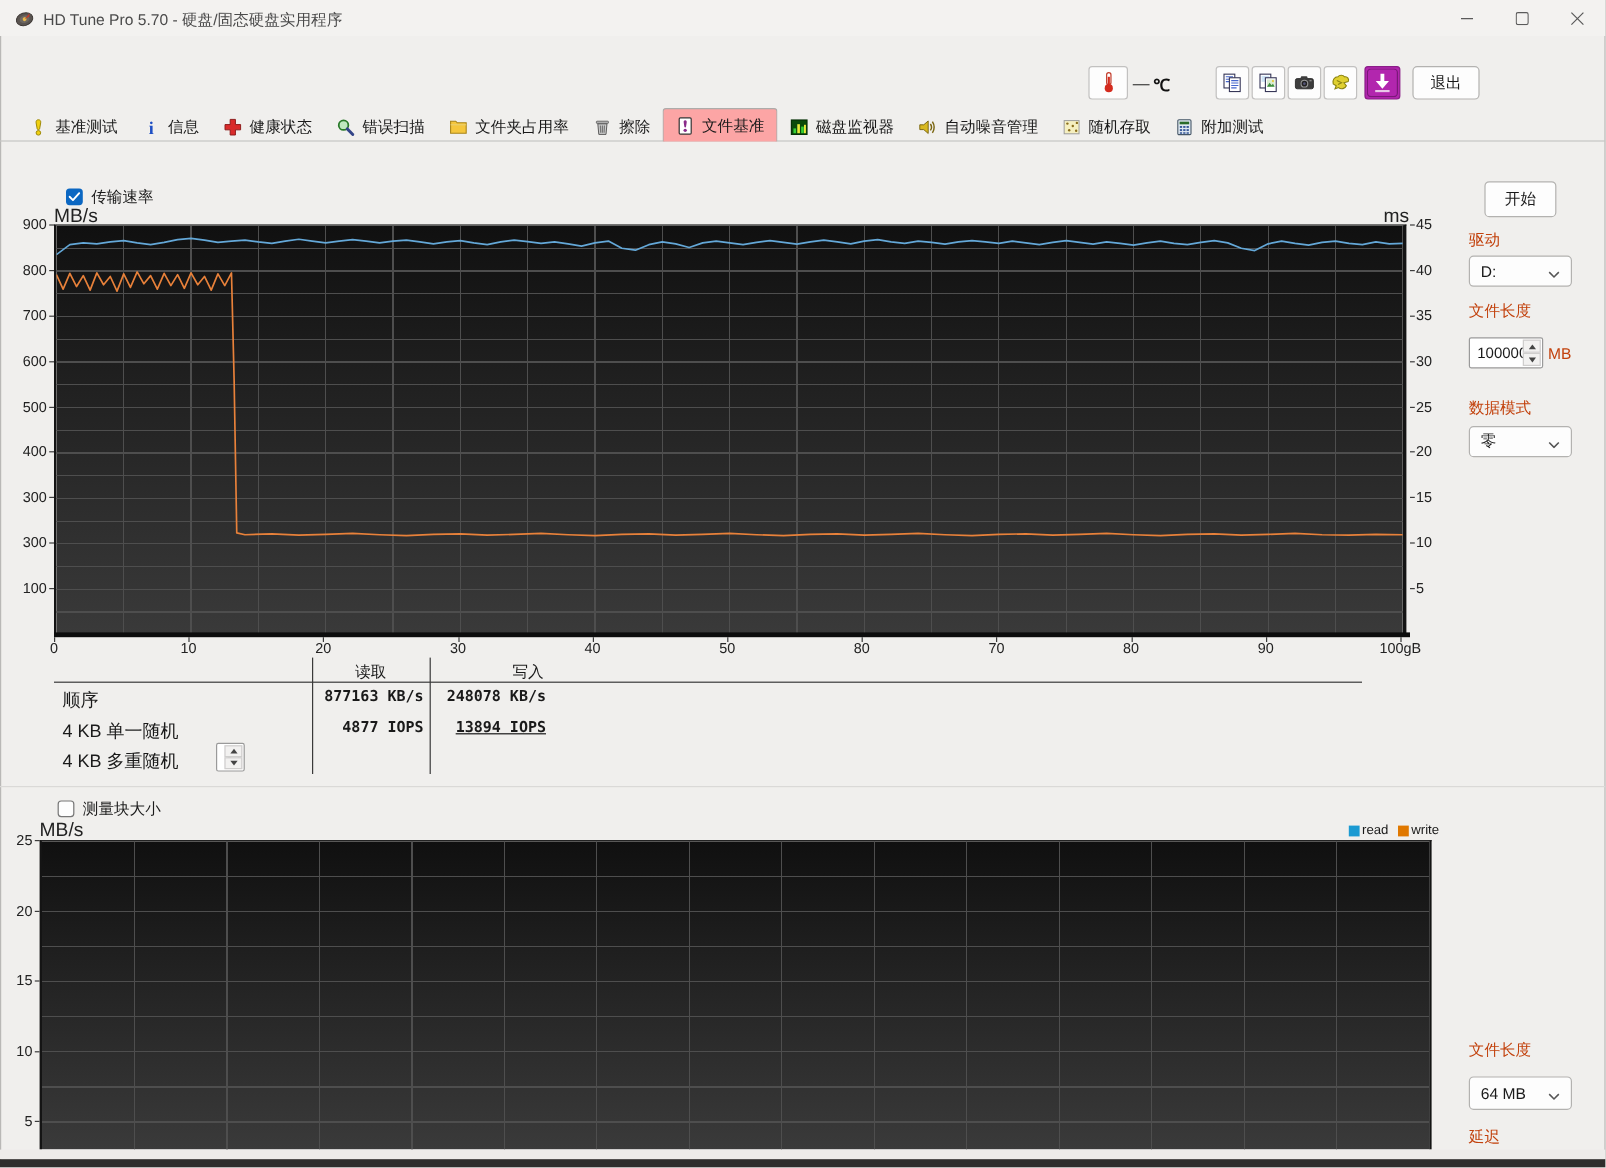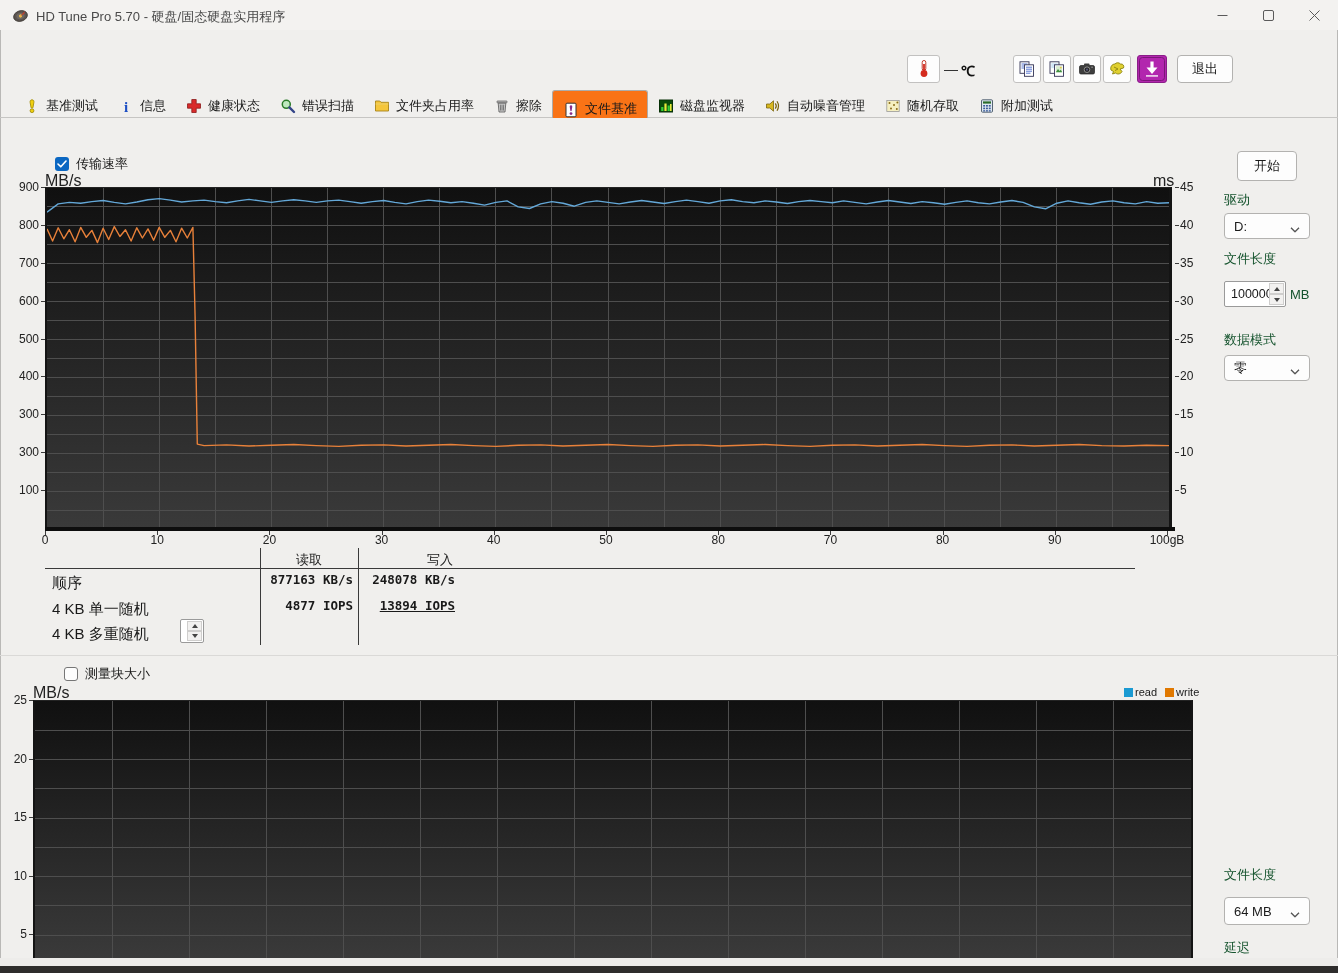--- a/index.html
+++ b/index.html
@@ -24,21 +24,21 @@
   .tool-btn{position:absolute;top:55px;height:28px;background:#fdfdfd;border:1px solid #c2c1c0;border-radius:3px;
             display:flex;align-items:center;justify-content:center;box-sizing:border-box;}
   .tool-btn svg{display:block;}
   #temp-dash{position:absolute;left:944px;top:61px;font-size:14px;color:#333;}
   #temp-unit{position:absolute;left:961px;top:61px;font-size:14px;color:#111;font-weight:bold;}
   #exit-btn{left:1177px;top:55px;width:56px;font-size:13px;}
   
   #tabbar{position:absolute;left:0;top:92px;width:100%;height:26px;display:flex;align-items:flex-end;padding-left:14px;box-sizing:border-box;}
   .tabline{position:absolute;left:0;top:117px;width:100%;height:1px;background:#c6c5c3;z-index:1;}
   .tab{position:relative;display:inline-flex;align-items:center;gap:6px;height:25px;padding:0 10px;font-size:13px;color:#1a1a1a;z-index:1;}
-  .tab.selected{background:#f97316;border:1px solid #adacaa;border-bottom:none;border-radius:3px 3px 0 0;height:27px;z-index:3;align-items:flex-end;}
+  .tab.selected{background:#fca5a5;border:1px solid #adacaa;border-bottom:none;border-radius:3px 3px 0 0;height:27px;z-index:3;}
   .tabicon{width:16px;height:16px;display:inline-block;}
   .tabicon svg{display:block;width:16px;height:16px;}
   
   .cb{position:absolute;display:flex;align-items:center;gap:7px;font-size:13px;}
   .cbbox{width:14px;height:14px;border-radius:3px;box-sizing:border-box;display:flex;align-items:center;justify-content:center;}
   .cbbox.on{background:#0b67c2;}
   .cbbox.off{background:#fdfdfd;border:1px solid #767676;}
   
   .plot{position:absolute;box-sizing:border-box;}
   #main-plot{left:45px;top:187px;width:1127px;height:343px;border-top:1px solid #232323;border-left:2px solid #141414;border-right:3px solid #141414;}
@@ -58,21 +58,21 @@
   .spinval{position:absolute;left:6px;top:50%;transform:translateY(-50%);font-size:13px;}
   .spincol{position:absolute;right:1px;top:1px;bottom:1px;width:15px;display:flex;flex-direction:column;}
   .spinbtn{flex:1;background:#f2f1f0;border:1px solid #cfcecd;display:flex;align-items:center;justify-content:center;}
   .tri-up{width:0;height:0;border-left:3px solid transparent;border-right:3px solid transparent;border-bottom:4px solid #444;}
   .tri-down{width:0;height:0;border-left:3px solid transparent;border-right:3px solid transparent;border-top:4px solid #444;}
   .select{position:absolute;background:#fdfdfd;border:1px solid #b3b2b0;border-radius:4px;box-sizing:border-box;}
   .select .sval{position:absolute;left:9px;top:50%;transform:translateY(-50%);font-size:13px;}
   .select .chev{position:absolute;right:9px;top:50%;transform:translateY(-40%);}
   .btn{position:absolute;background:#fdfdfd;border:1px solid #b3b2b0;border-radius:4px;font-size:13px;
        display:flex;align-items:center;justify-content:center;box-sizing:border-box;}
-  .panel-label{position:absolute;font-size:13px;color:#14532d;}
+  .panel-label{position:absolute;font-size:13px;color:#c2410c;}
   
   #legend{position:absolute;left:1124px;top:686px;display:flex;gap:8px;align-items:center;}
   .leg-item{display:flex;align-items:center;gap:2px;font-size:11px;}
   .leg-sq{width:9px;height:9px;display:inline-block;}
   
   .strip-light{position:absolute;left:0;top:958px;width:100%;height:8px;background:#edecea;}
   .strip-dark{position:absolute;left:0;top:966px;width:100%;height:7px;background:#2e2d2c;}
 </style>
 </head>
 <body>
@@ -457,21 +457,21 @@
           <span class="tri-up"></span>
         </span>
       <span class="spinbtn">
           <span class="tri-down"></span>
         </span>
     </span>
   </div>
 
   <div class="divider"></div>
 
-  <div class="cb" style="left:64px;top:665px;text-align:right;">
+  <div class="cb" style="left:48px;top:665px;text-align:right;">
     <span class="cbbox off"></span>
     <span>测量块大小</span>
   </div>
   <span class="axis-label" style="left:33px;top:684px;">MB/s</span>
   <div id="legend">
       <span class="leg-item">
         <span class="leg-sq" style="background: rgb(27, 154, 210);"></span>
         <span>read</span>
       </span>
       <span class="leg-item">

